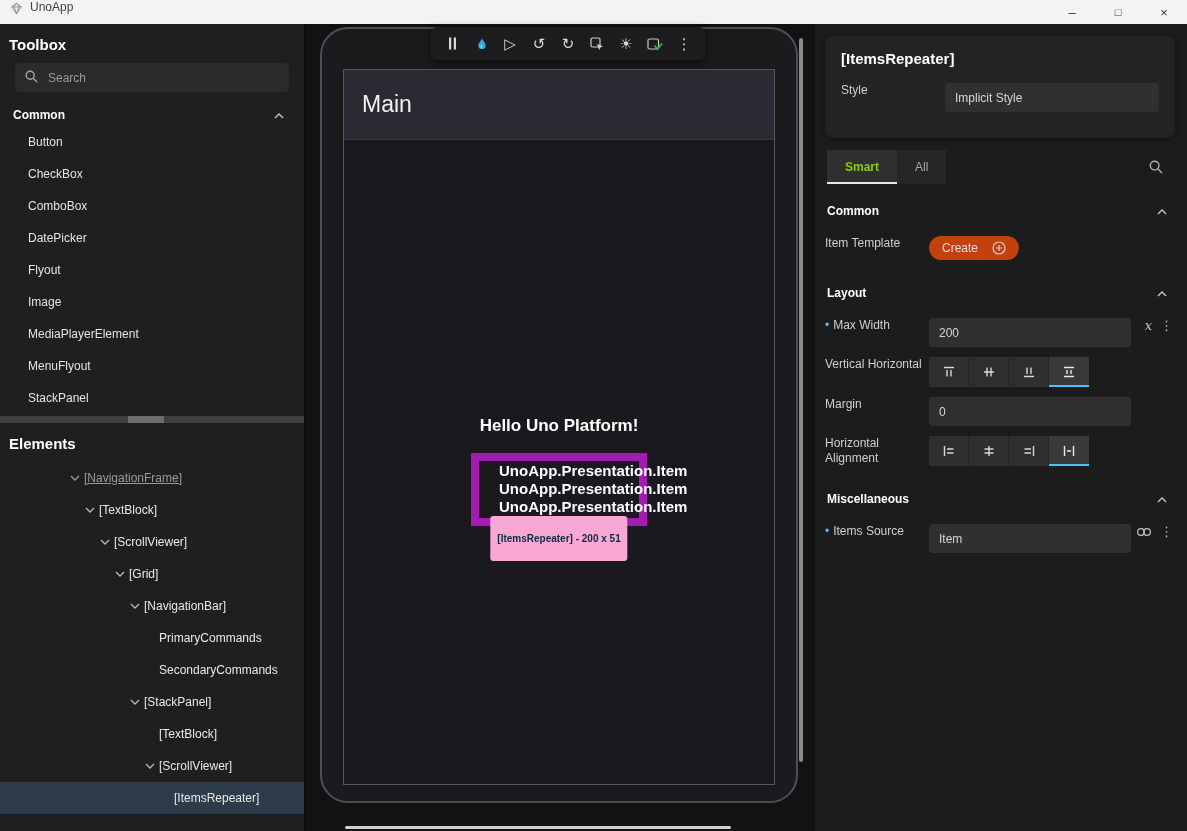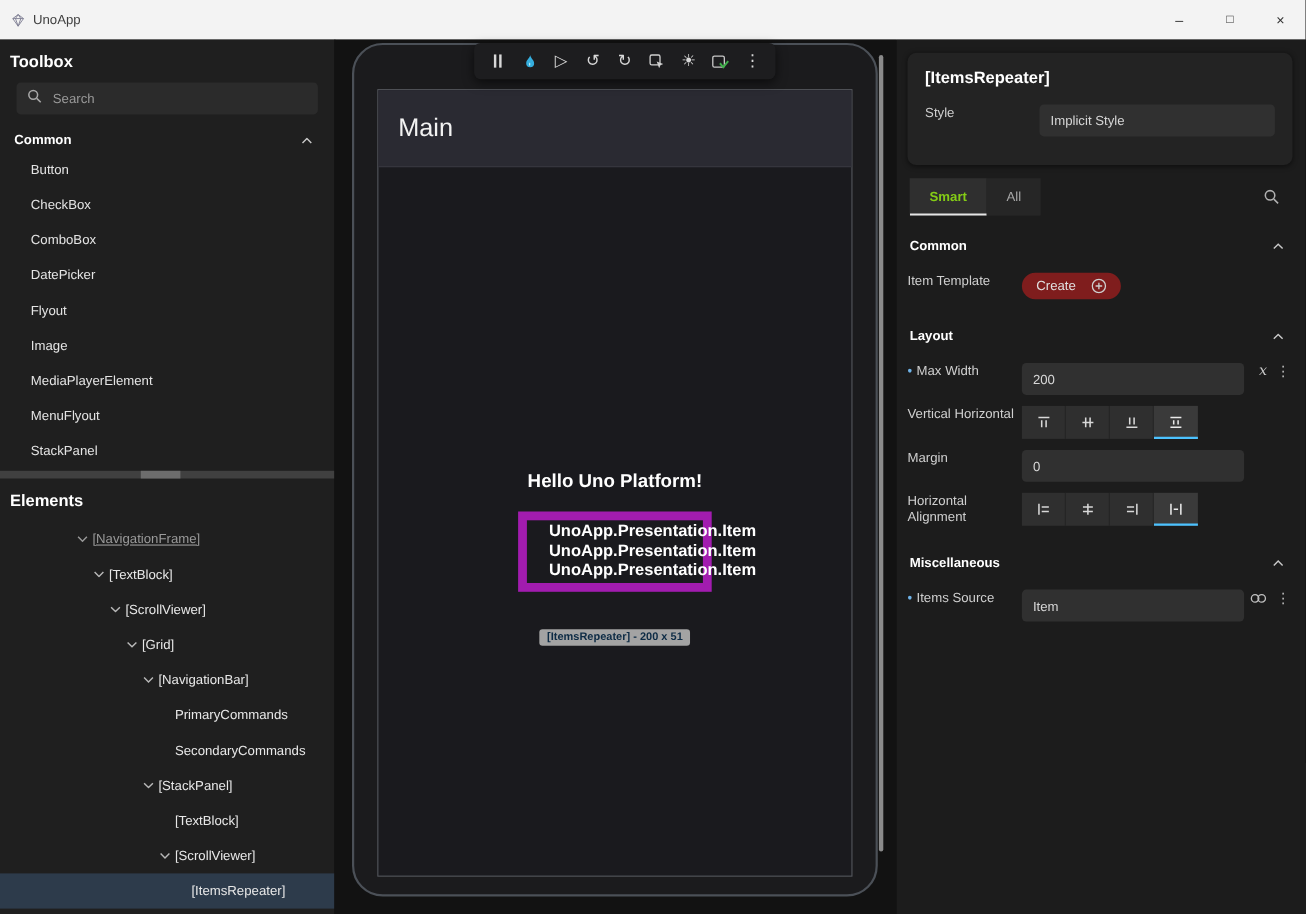--- a/index.html
+++ b/index.html
@@ -4,21 +4,21 @@
 <style>
   * { box-sizing: border-box; }
   html,body { margin:0; padding:0; }
   body {
     width:1187px; height:831px; overflow:hidden;
     background:#131313; font-family:"Liberation Sans", sans-serif;
     -webkit-font-smoothing:antialiased;
   }
 
   
-  .titlebar { height:36px; background:#f3f3f3; display:flex; align-items:center; padding-left:8px; }
+  .titlebar { height:24px; background:#f3f3f3; display:flex; padding-left:8px; }
   .app-icon { width:16px; height:16px; display:flex; align-items:center; justify-content:center; }
   .app-title { font-size:12px; color:#3f3f3f; margin-left:6px; }
   .win-controls { margin-left:auto; display:flex; height:100%; }
   .win-btn { width:46px; height:100%; display:flex; align-items:center; justify-content:center; font-size:13px; color:#333; cursor:default; }
   .win-btn.max { font-size:11px; }
 
   .main { display:flex; height:807px; }
 
   
   .left { width:305px; flex-shrink:0; background:#1f1f1f; color:#e4e4e4; border-right:1px solid #0c0c0c; overflow:hidden; }
@@ -46,22 +46,22 @@
   .screen { position:absolute; left:21px; right:21px; top:40px; bottom:16px;
             border:1px solid #54575c; background:#1a1a1e; display:flex; flex-direction:column; }
   .page-header { height:70px; flex-shrink:0; background:#2a2a32; border-bottom:1px solid #37373f;
                  display:flex; align-items:center; padding-left:18px; font-size:23px; color:#f2f2f2; }
   .screen-content { flex:1; position:relative; }
   .hello { position:absolute; top:276px; left:0; width:100%; text-align:center; font-weight:bold; font-size:17px; color:#fff; }
   .selection { position:absolute; top:313px; left:50%; transform:translateX(-50%); width:176px;
                border:8px solid #a21caf; padding:1px 0 2px 20px; }
   .rep-item { font-weight:bold; font-size:15px; line-height:18px; color:#fff; white-space:nowrap; }
   .sel-badge { position:absolute; top:376px; left:50%; transform:translateX(-50%);
-               background:#a3a3a3; color:#0d2b45; font-size:10px; font-weight:bold;
-               padding:2px 7px; border-radius:3px; white-space:nowrap;margin-top:44px; }
+               background:#f9a8d4; color:#0d2b45; font-size:10px; font-weight:bold;
+               padding:17px 7px; border-radius:3px; white-space:nowrap; }
 
   .float-toolbar { position:absolute; left:126px; top:3px; height:33px; background:#1d1d1f;
                    border-radius:6px; display:flex; align-items:center; padding:0 10px; gap:7px;
                    box-shadow:0 3px 10px rgba(0,0,0,.6); }
   .tb-btn { width:22px; height:22px; display:flex; align-items:center; justify-content:center;
             color:#d8d8d8; font-size:15px; border-radius:4px; }
   .tb-glyph { line-height:1; }
 
   .v-scrollbar { position:absolute; right:12px; top:14px; width:4px; height:724px; background:#8a8a8a; border-radius:2px; }
   .h-scrollbar { position:absolute; left:40px; bottom:2px; width:386px; height:3px; background:#cfcfcf; border-radius:2px; }
@@ -79,21 +79,21 @@
   .kebab { font-size:13px; color:#c0c0c0; }
   .x-icon { font-style:italic; font-family:"DejaVu Serif", serif; font-size:13px; color:#c8c8c8; }
 
   .tabs-row { display:flex; align-items:center; margin:2px 2px 4px 2px; }
   .tab { padding:10px 18px; font-size:12px; color:#a8a8a8; background:#262626; }
   .tab.active { background:#2f2f2f; color:#84cc16; font-weight:bold; box-shadow:inset 0 -2px 0 #e6e6e6; }
   .tab-search { margin-left:auto; margin-right:10px; display:flex; }
 
   .isection-header { display:flex; justify-content:space-between; align-items:center;
                      padding:16px 8px 8px 2px; font-size:12px; font-weight:bold; color:#fff; }
-  .create-btn { display:inline-flex; align-items:center; gap:14px; background:#7f1d1d;
+  .create-btn { display:inline-flex; align-items:center; gap:14px; background:#c2410c;
                 border-radius:14px; padding:5px 13px; font-size:12px; color:#e0e0e0; }
   .seg { display:flex; }
   .seg-cell { width:40px; height:30px; background:#2f2f2f; display:flex; align-items:center;
               justify-content:center; border-right:1px solid #252525; }
   .seg-cell:last-child { border-right:none; }
   .seg-cell.active { background:#3a3a3a; box-shadow:inset 0 -2px 0 #4cc2ff; }
   .seg svg { display:block; }
 </style>
 </head>
 <body>

